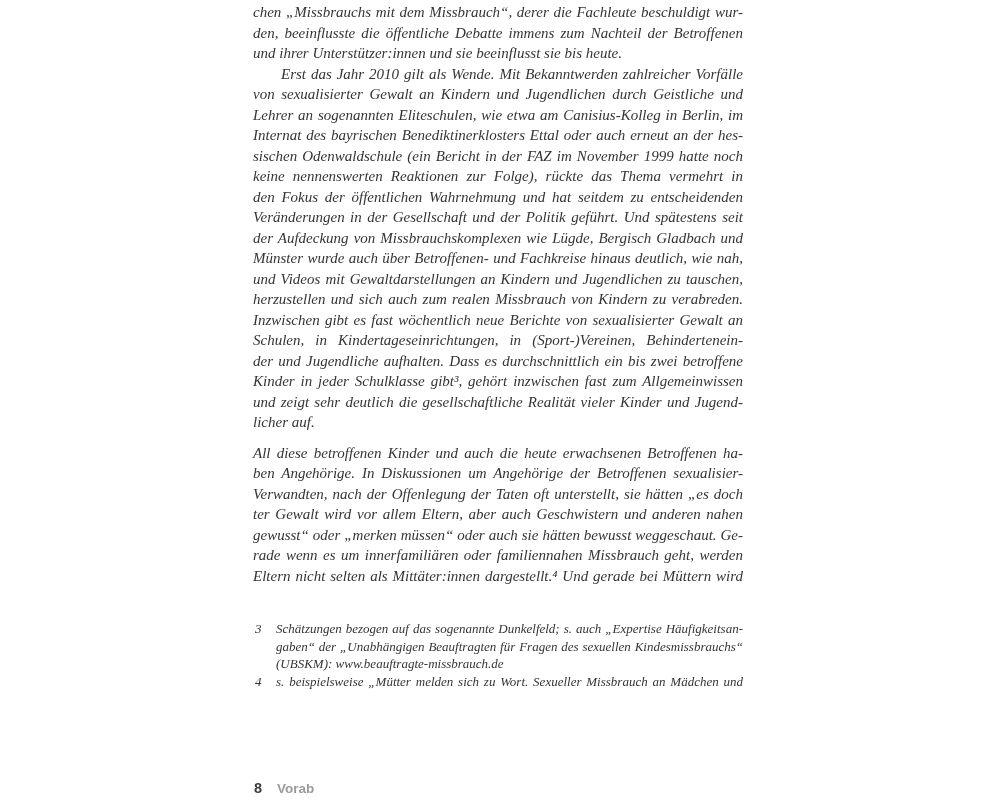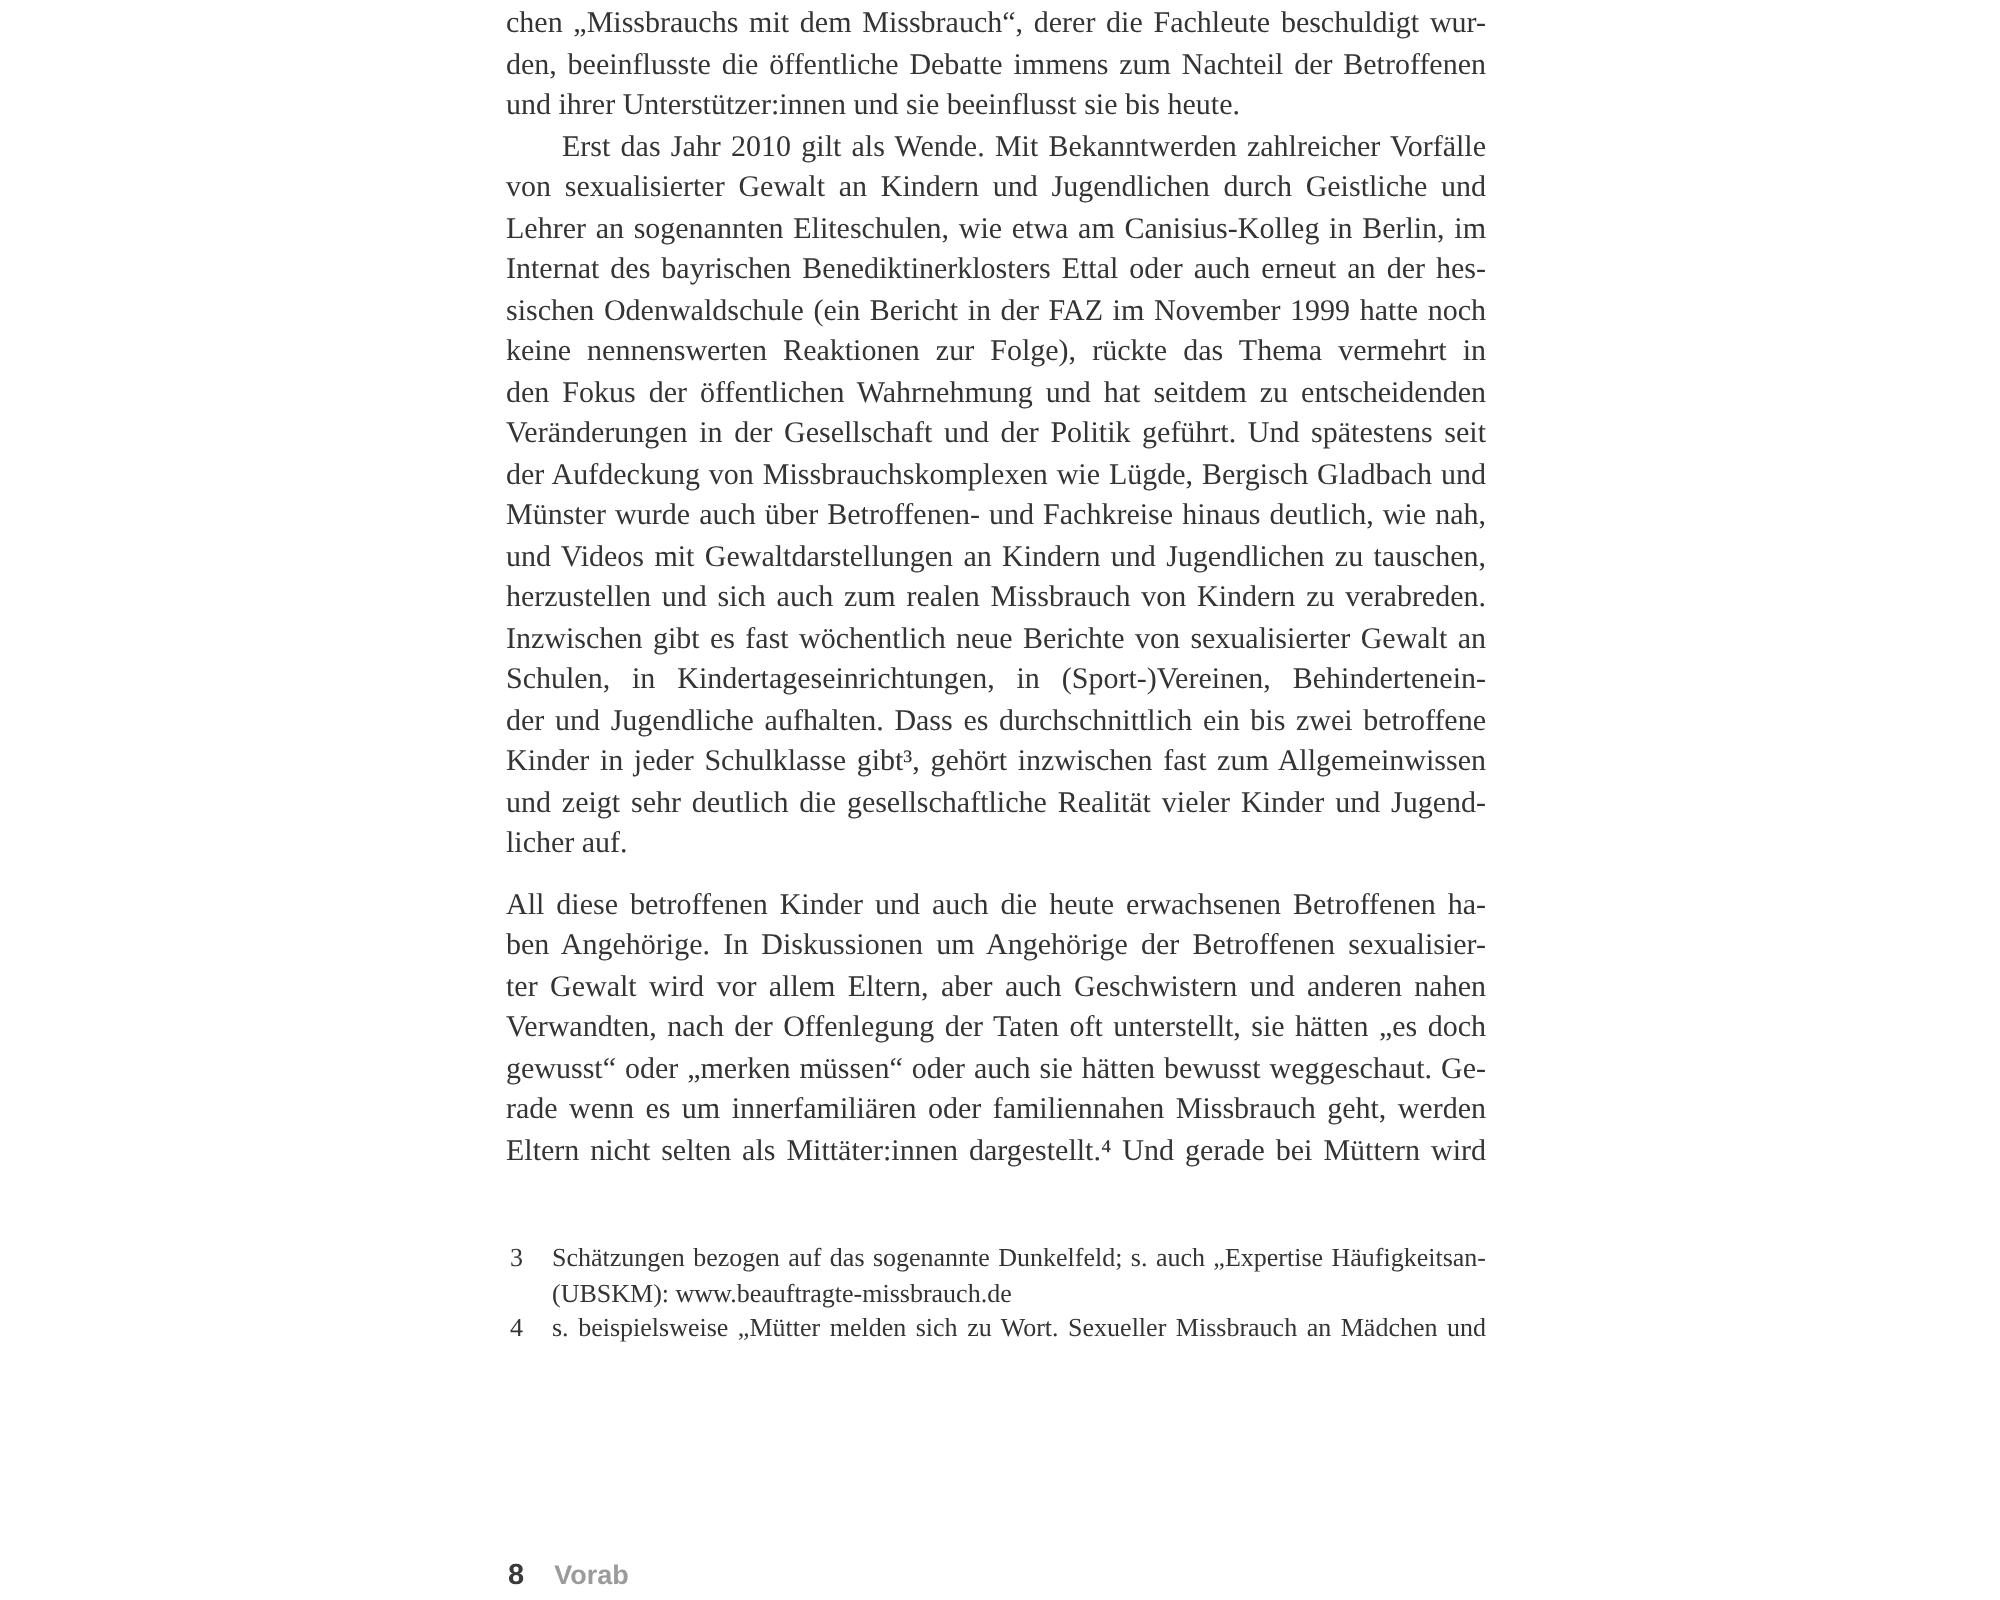--- a/index.html
+++ b/index.html
@@ -16,20 +16,21 @@
     width: 1000px;
     height: 800px;
     background: #ffffff;
     overflow: hidden;
   }
   .text-column {
     position: absolute;
     left: 253px;
     top: 2px;
     width: 490px;
+    font-style: italic;
   }
   .para { margin: 0; }
   .para.space-before { margin-top: 10px; }
   .line {
     font-size: 15px;
     line-height: 20.5px;
     color: #343434;
     text-align: justify;
     text-align-last: justify;
     white-space: normal;
@@ -101,31 +102,32 @@
           <div class="line">Inzwischen gibt es fast wöchentlich neue Berichte von sexualisierter Gewalt an</div>
           <div class="line">Schulen, in Kindertageseinrichtungen, in (Sport-)Vereinen, Behindertenein-</div>
           <div class="line">der und Jugendliche aufhalten. Dass es durchschnittlich ein bis zwei betroffene</div>
           <div class="line">Kinder in jeder Schulklasse gibt³, gehört inzwischen fast zum Allgemeinwissen</div>
           <div class="line">und zeigt sehr deutlich die gesellschaftliche Realität vieler Kinder und Jugend-</div>
           <div class="line last">licher auf.</div>
         </div>
         <div class="para space-before">
           <div class="line">All diese betroffenen Kinder und auch die heute erwachsenen Betroffenen ha-</div>
           <div class="line">ben Angehörige. In Diskussionen um Angehörige der Betroffenen sexualisier-</div>
+          <div class="line">Verwandten, nach der Offenlegung der Taten oft unterstellt, sie hätten „es doch</div>
           <div class="line">ter Gewalt wird vor allem Eltern, aber auch Geschwistern und anderen nahen</div>
-          <div class="line">Verwandten, nach der Offenlegung der Taten oft unterstellt, sie hätten „es doch</div>
           <div class="line">gewusst“ oder „merken müssen“ oder auch sie hätten bewusst weggeschaut. Ge-</div>
           <div class="line">rade wenn es um innerfamiliären oder familiennahen Missbrauch geht, werden</div>
           <div class="line">Eltern nicht selten als Mittäter:innen dargestellt.⁴ Und gerade bei Müttern wird</div>
         </div>
       </div>
     <div class="footnotes">
         <div class="footnote">
           <span class="fn-num">3</span>
           <div class="line">Schätzungen bezogen auf das sogenannte Dunkelfeld; s. auch „Expertise Häufigkeitsan-</div>
+          <div class="line">gaben“ der „Unabhängigen Beauftragten für Fragen des sexuellen Kindesmissbrauchs“</div>
           <div class="line last">(UBSKM): www.beauftragte-missbrauch.de</div>
         </div>
         <div class="footnote">
           <span class="fn-num">4</span>
           <div class="line">s. beispielsweise „Mütter melden sich zu Wort. Sexueller Missbrauch an Mädchen und</div>
         </div>
       </div>
   </div>
   <div class="footer">
     <span class="page-num">8</span>

